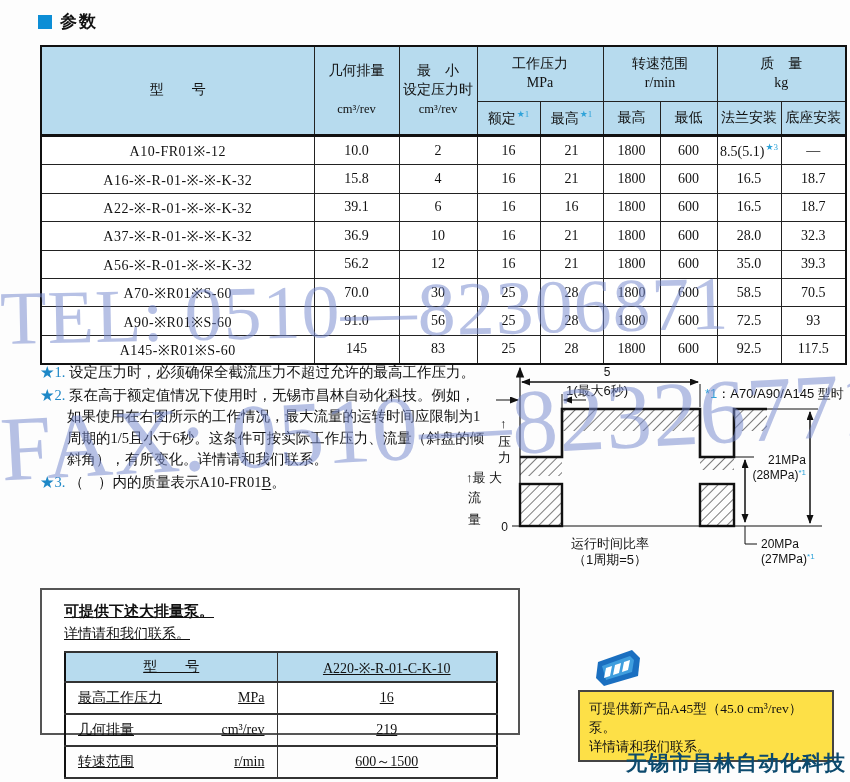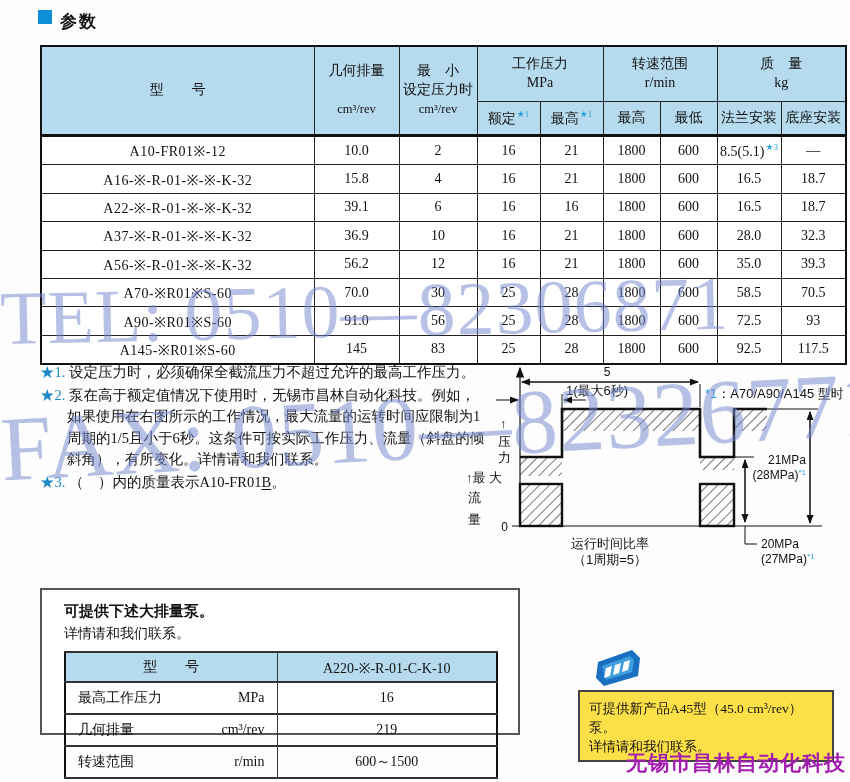--- a/index.html
+++ b/index.html
@@ -1,21 +1,21 @@
 <!DOCTYPE html>
 <html><head>
 <meta charset="utf-8">
 <style>
   html,body{margin:0;padding:0;}
   body{width:850px;height:782px;position:relative;background:#fdfdfd;
        font-family:"Liberation Serif","DejaVu Serif",serif;color:#111;overflow:hidden;}
   .abs{position:absolute;}
 
   
-  .sec-title{left:38px;top:10px;display:flex;gap:8px;}
+  .sec-title{left:38px;top:10px;display:flex;align-items:center;gap:8px;}
   .sq{width:14px;height:14px;background:#0d8ed6;}
   .sec-title b{font-size:17px;font-family:"Liberation Sans",sans-serif;letter-spacing:2px;}
 
   
   table{border-collapse:collapse;table-layout:fixed;}
   .main-table{left:40px;top:45px;width:805px;font-size:14px;}
   .main-table th,.main-table td{border:1px solid #222;text-align:center;padding:0 2px;overflow:hidden;}
   .main-table th{background:#b7dbee;font-weight:normal;line-height:1.35;}
   .main-table thead tr:first-child th{height:54px;}
   .main-table thead tr:last-child th{height:32px;}
@@ -42,40 +42,40 @@
   
   .diagram{left:462px;top:354px;}
   .diagram text{font-size:12px;fill:#111;font-family:"Liberation Sans",sans-serif;}
   .diagram .cjk{font-size:13px;}
   .diagram .blue{fill:#2fa3d9;}
   .diagram .ln{stroke:#111;stroke-width:1.2;fill:none;}
   .diagram .trace{stroke:#111;stroke-width:2.6;fill:none;}
   .diagram .thin{stroke:#111;stroke-width:1;fill:none;}
 
   
-  .box1{left:40px;top:588px;width:480px;height:147px;border:2px solid #555;background:#fff;box-sizing:border-box;padding:12px 0 0 22px;}
+  .box1{left:40px;top:588px;width:480px;height:147px;border:2px solid #555;background:#fff;box-sizing:border-box;padding:12px 0 0 22px;text-decoration:underline;}
   .box1 .t1{font-family:"Liberation Sans",sans-serif;font-weight:bold;font-size:15px;}
   .box1 .t2{font-size:14px;margin-top:4px;}
   .bp-table{margin-top:8px;width:432px;font-size:14px;}
   .bp-table th,.bp-table td{border:1px solid #333;border-top-width:2px;border-bottom-width:2px;text-align:center;height:28px;padding:0;}
   .bp-table th{background:#b7dbee;font-weight:normal;}
   .bp-table{border:2px solid #111;}
   .bp-table td.lbl{padding:1px 12px;}
   .bp-table td.lbl .in{display:flex;justify-content:space-between;align-items:center;}
 
   
   .logo{left:592px;top:646px;}
 
   
   .box2{left:578px;top:690px;width:256px;height:72px;border:2px solid #444;background:#fde047;
         box-sizing:border-box;padding:7px 9px;font-size:13.5px;line-height:19px;}
 
   
   .company{right:4px;top:749px;font-family:"Liberation Sans",sans-serif;font-weight:bold;
-           font-size:21px;letter-spacing:1px;color:#a21caf;z-index:10;}
+           font-size:21px;letter-spacing:1px;color:#0c4a6e;z-index:10;}
 </style>
 </head>
 <body>
 
 <div class="abs sec-title">
   <span class="sq"></span>
   <b>参数</b>
 </div>
 
 <table class="abs main-table">

